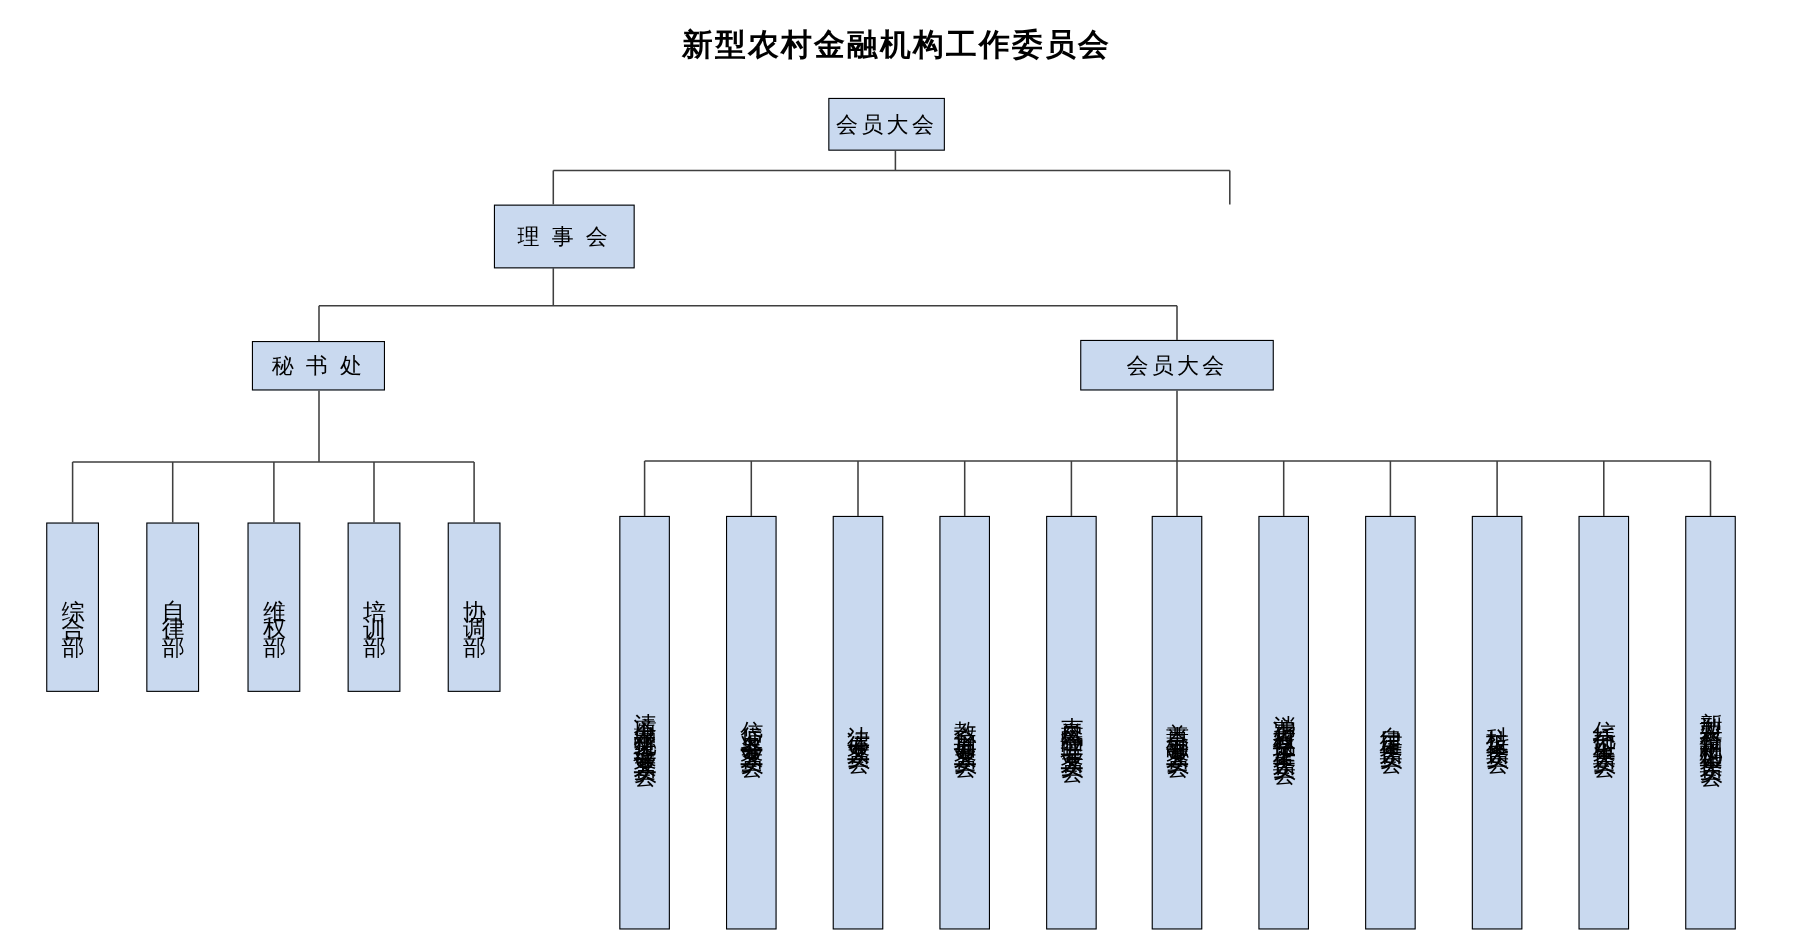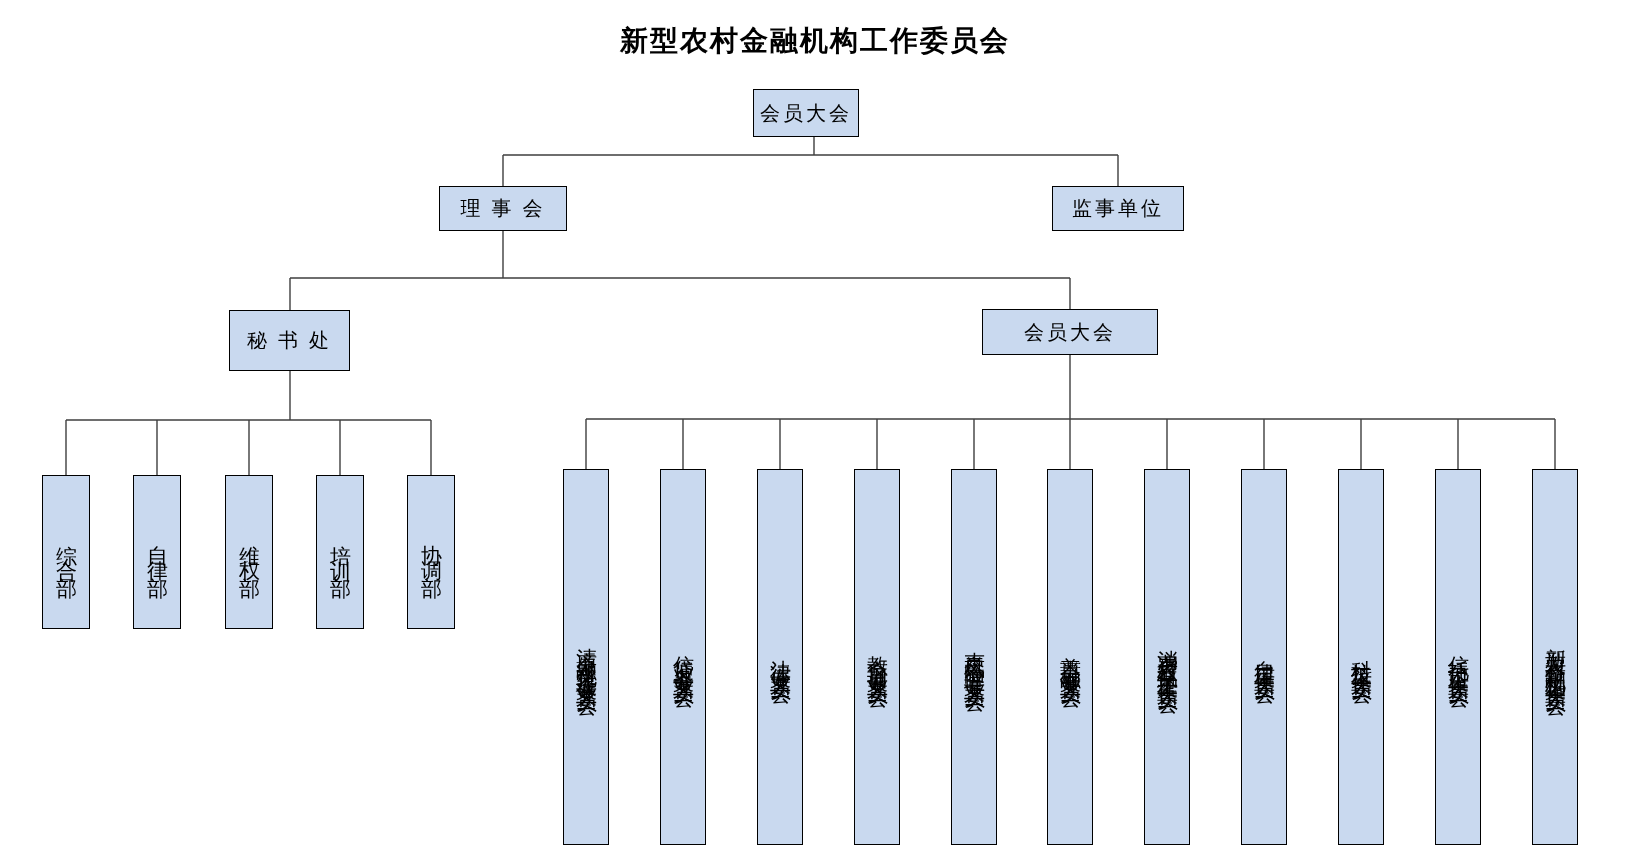--- a/index.html
+++ b/index.html
@@ -80,24 +80,23 @@
       M1070 419 V469
       M1167 419 V469
       M1264 419 V469
       M1361 419 V469
       M1458 419 V469
       M1555 419 V469"></path>
   </svg>
 
   <div class="box hbox" style="left:753px;top:89px;width:106px;height:48px;">会员大会</div>
 
-  <div class="box hbox" style="left:439px;top:186px;width:128px;height:45px;">理 事 会</div>
-  <div class="box hbox" style="left:1052px;top:186px;width:132px;height:45px;">监事单位</div>
+  <div class="box hbox" style="left:449px;top:186px;width:128px;height:58px;">理 事 会</div>
 
-  <div class="box hbox" style="left:229px;top:310px;width:121px;height:61px;">秘 书 处</div>
+  <div class="box hbox" style="left:229px;top:310px;width:121px;height:45px;">秘 书 处</div>
   <div class="box hbox" style="left:982px;top:309px;width:176px;height:46px;">会员大会</div>
 
   <div class="box vbox dept" style="left:42px;top:475px;width:48px;height:154px;">
       <span>综合部</span>
     </div>
   <div class="box vbox dept" style="left:133px;top:475px;width:48px;height:154px;">
       <span>自律部</span>
     </div>
   <div class="box vbox dept" style="left:225px;top:475px;width:48px;height:154px;">
       <span>维权部</span>

